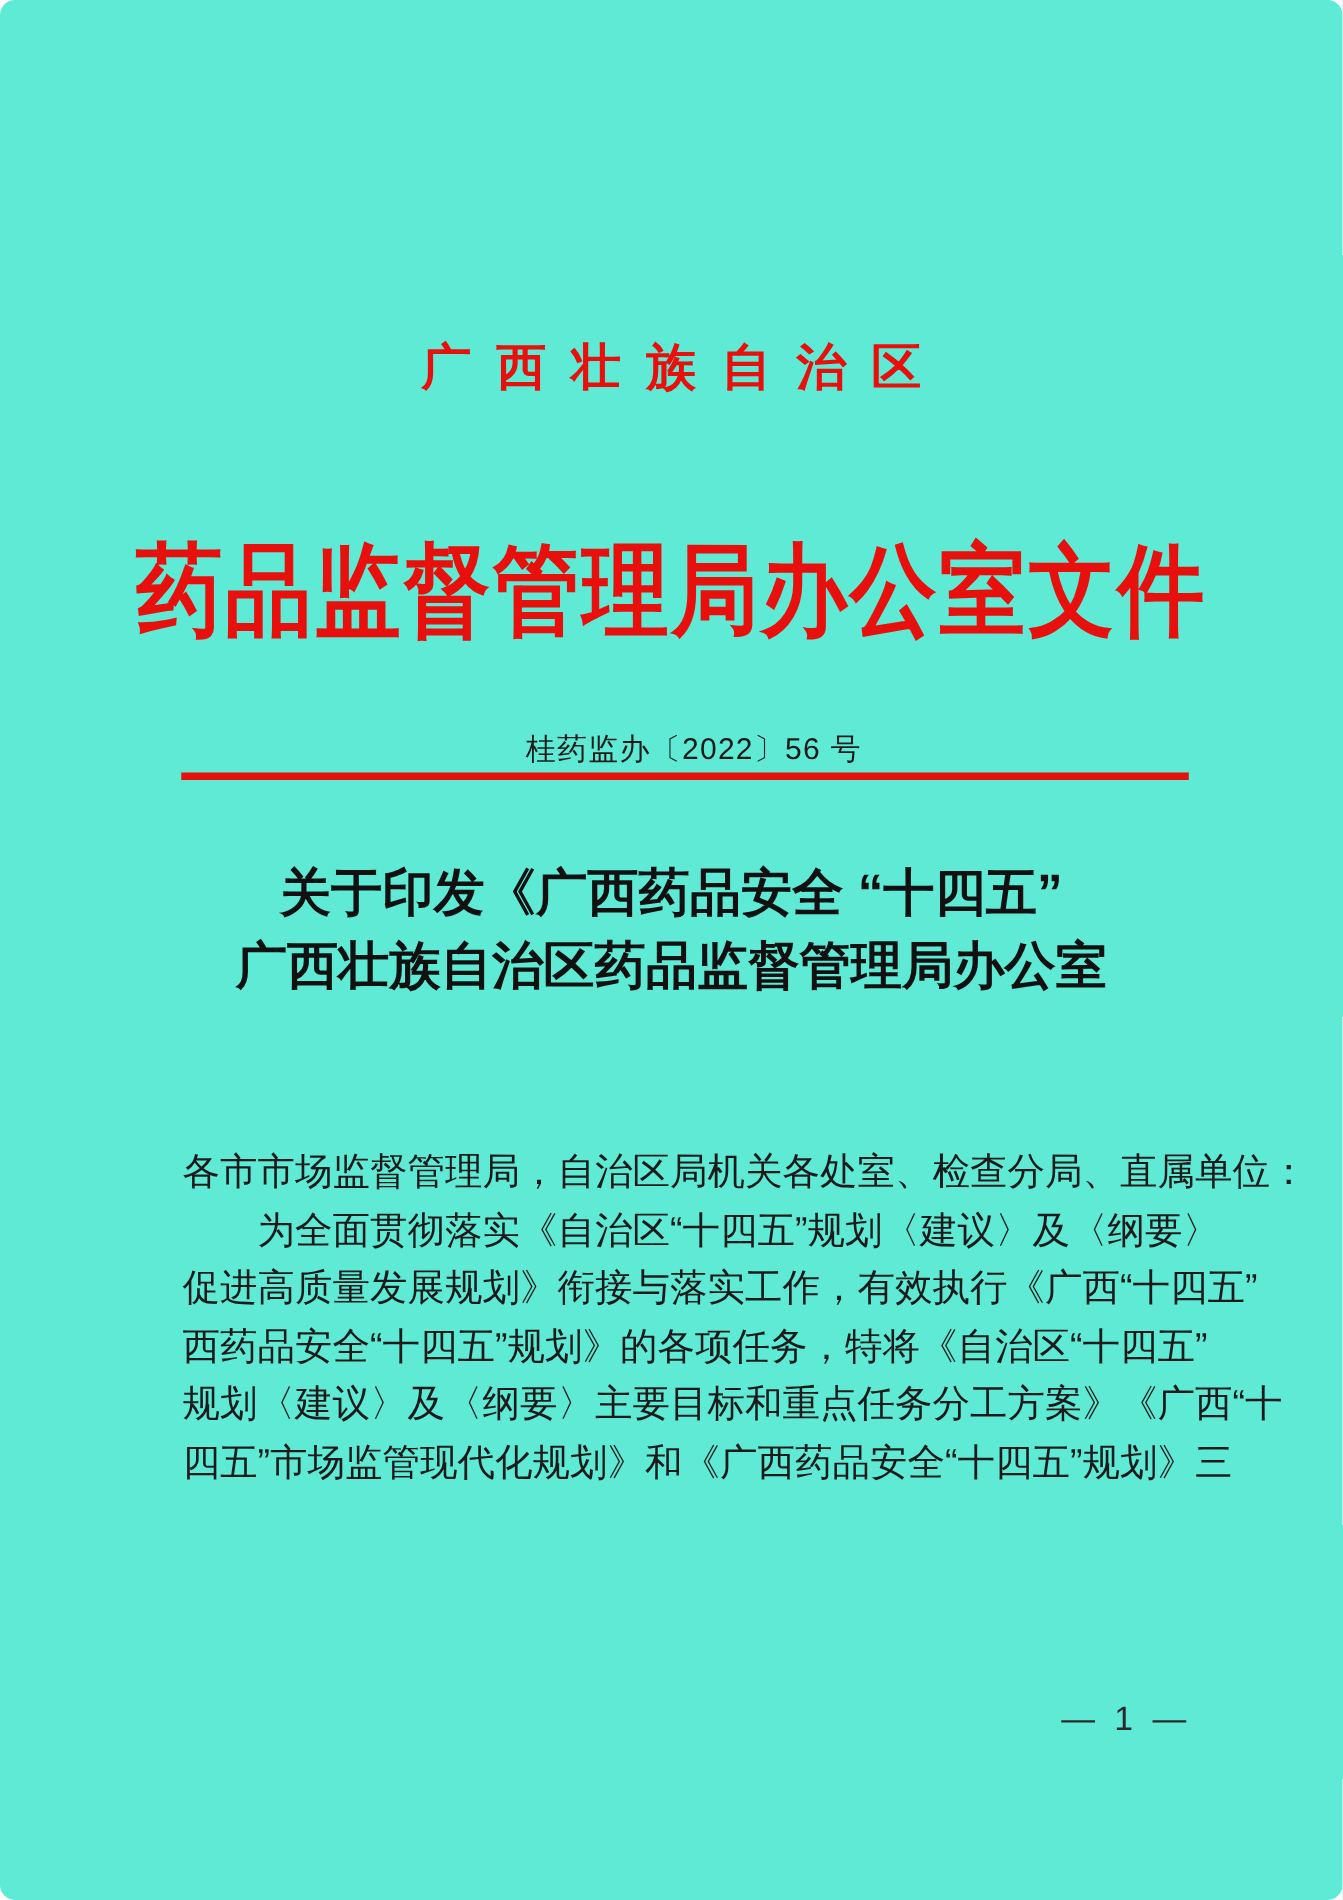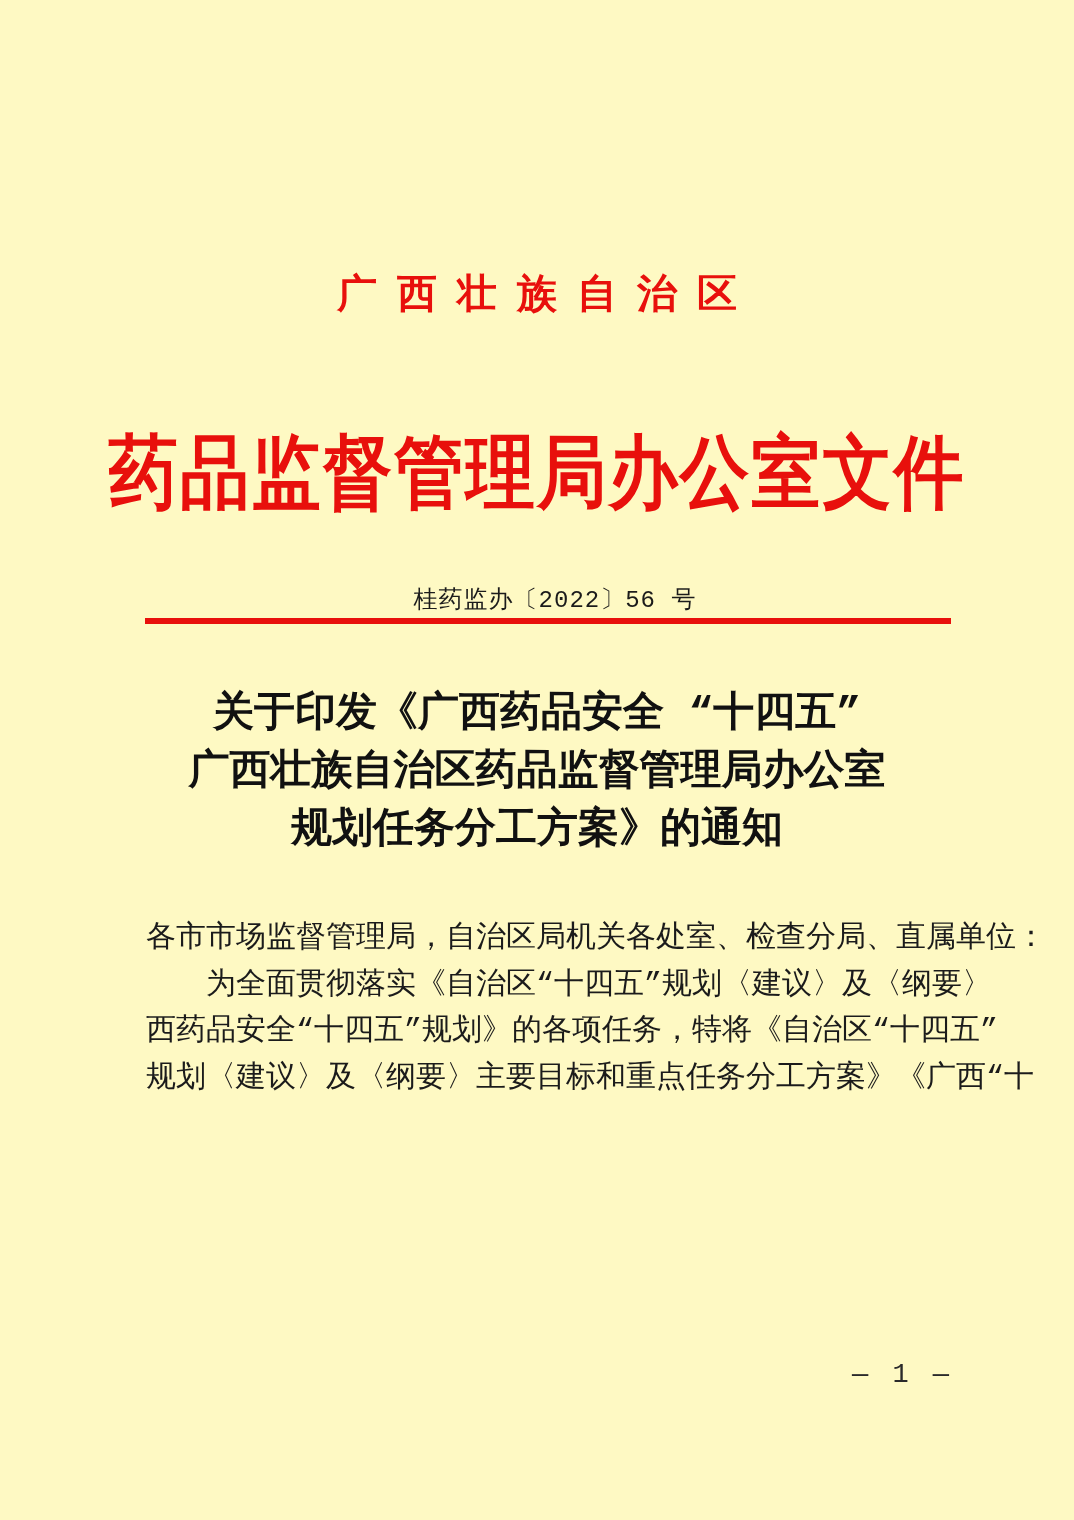--- a/index.html
+++ b/index.html
@@ -1,23 +1,24 @@
 <!DOCTYPE html>
 <html><head>
 <meta charset="utf-8">
 <style>
   html, body { margin: 0; padding: 0; background: #ffffff; }
   .page {
     position: relative;
     width: 1074px;
     height: 1520px;
-    background: #fef9c3;
+    background: #5eead4;
     overflow: hidden;
-    font-family: Liberation Mono, monospace;
+    font-family: Liberation Sans, sans-serif;
     color: #1b1b1b;
+    border-radius: 12px;
   }
   .region-line {
     position: absolute;
     top: 266px; left: 0;
     width: 100%;
     text-align: center;
     color: #e8100c;
     font-size: 40px;
     font-weight: bold;
     letter-spacing: 20px;
@@ -96,25 +97,26 @@
 
   <div class="big-title">药品监督管理局办公室文件</div>
 
   <div class="doc-number">桂药监办〔2022〕56 号</div>
 
   <div class="red-line"></div>
 
   <div class="doc-title">
     <div>关于印发《广西药品安全 “十四五”</div>
     <div>广西壮族自治区药品监督管理局办公室</div>
-    <div>规划任务分工方案》的通知</div>
   </div>
 
   <div class="body-text">
     <div class="body-line">各市市场监督管理局，自治区局机关各处室、检查分局、直属单位：</div>
     <div class="body-line indent">为全面贯彻落实《自治区“十四五”规划〈建议〉及〈纲要〉</div>
+    <div class="body-line">促进高质量发展规划》衔接与落实工作，有效执行《广西“十四五”</div>
     <div class="body-line">西药品安全“十四五”规划》的各项任务，特将《自治区“十四五”</div>
     <div class="body-line">规划〈建议〉及〈纲要〉主要目标和重点任务分工方案》《广西“十</div>
+    <div class="body-line">四五”市场监管现代化规划》和《广西药品安全“十四五”规划》三</div>
   </div>
 
   <div class="page-number">— 1 —</div>
 
 </div>
 
 </body></html>

